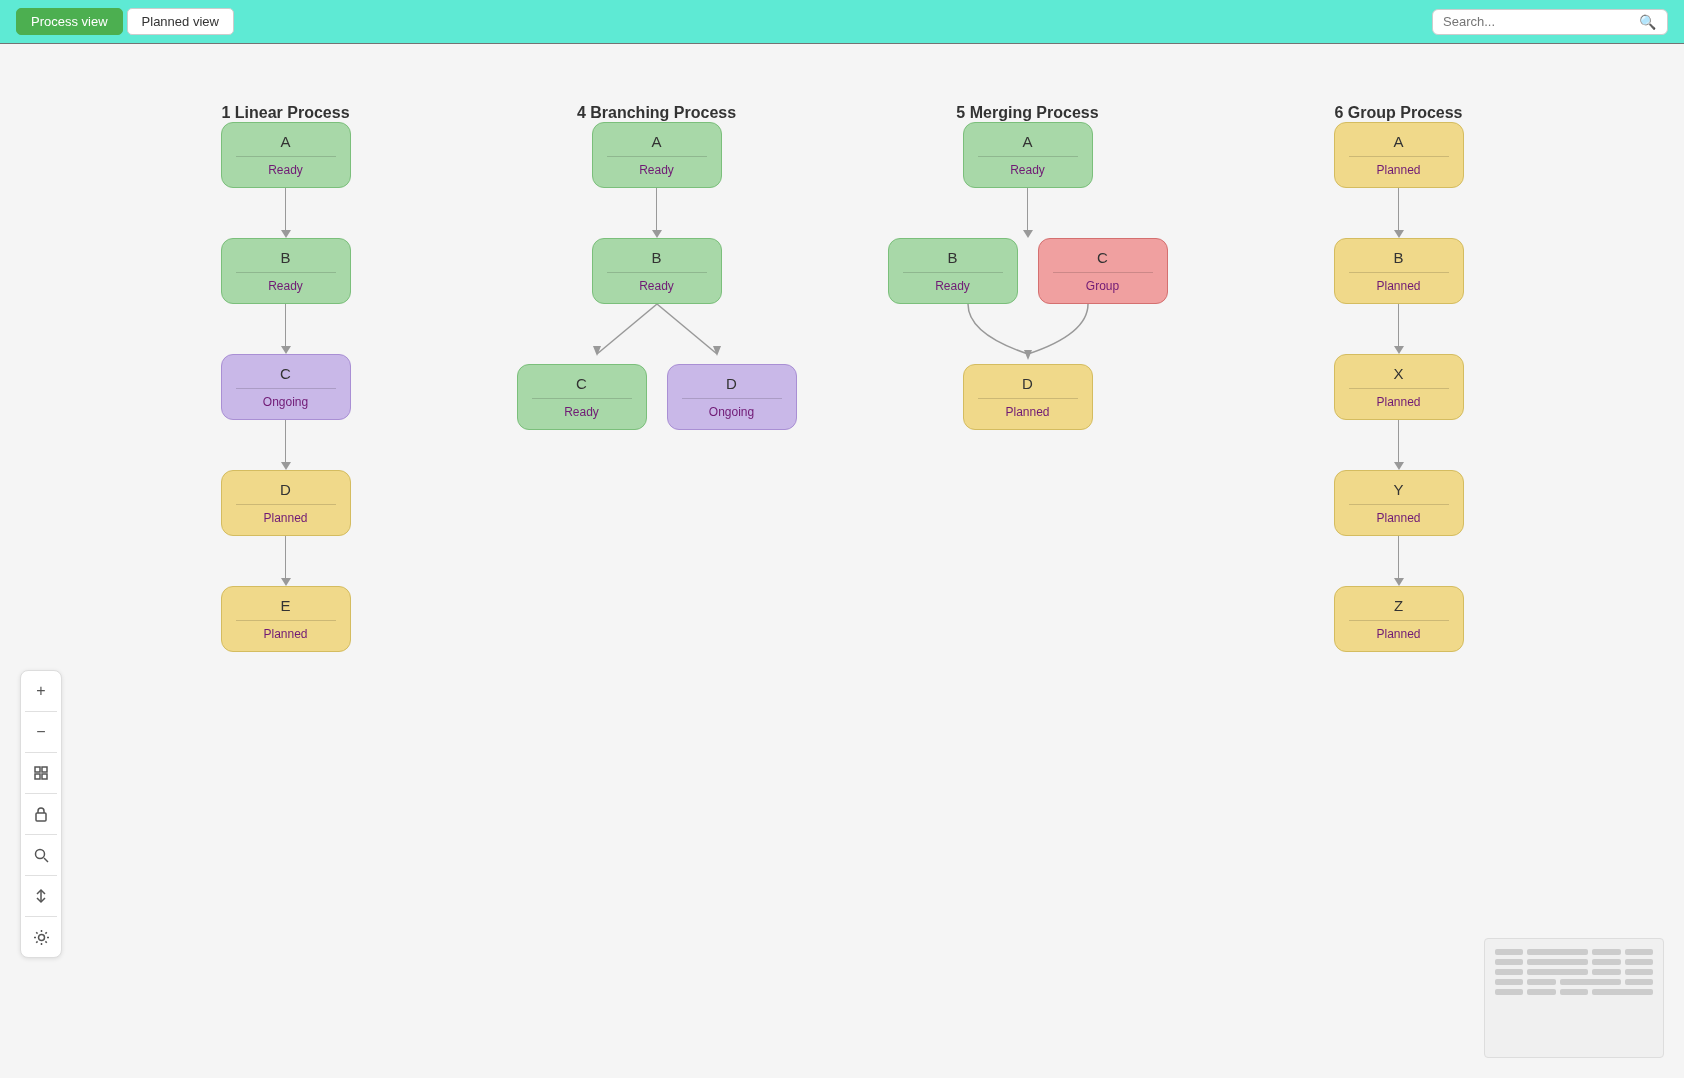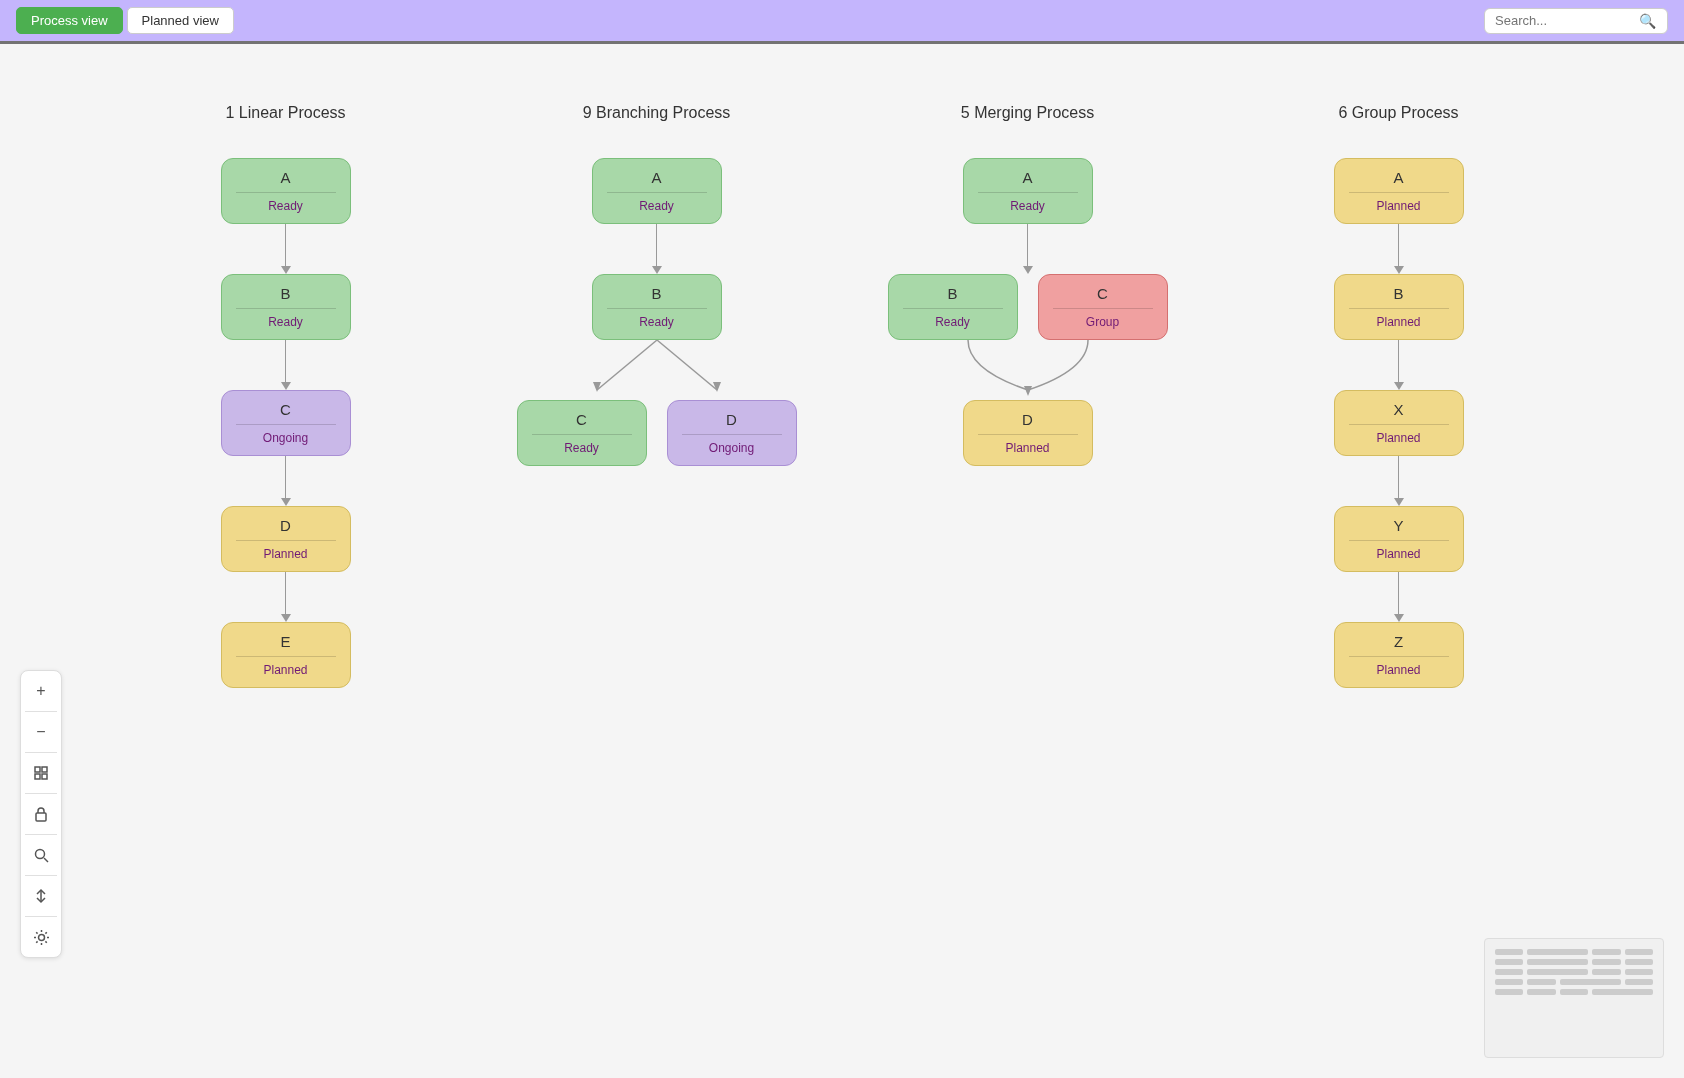--- a/index.html
+++ b/index.html
@@ -10,22 +10,22 @@
       min-height: 1078px;
       overflow: hidden;
     }
 
     
     .header {
       display: flex;
       align-items: center;
       justify-content: space-between;
       padding: 6px 16px;
-      background: #c4b5fd;
-      border-bottom: 3px solid #737373;
+      background: #5eead4;
+      border-bottom: 1px solid #737373;
       height: 44px;
     }
     .header-tabs {
       display: flex;
       gap: 4px;
     }
     .tab-btn {
       padding: 5px 14px;
       border-radius: 5px;
       border: 1px solid #ccc;
@@ -40,21 +40,21 @@
       border-color: #4caf50;
     }
     .search-box {
       display: flex;
       align-items: center;
       border: 1px solid #ccc;
       border-radius: 6px;
       background: #fff;
       padding: 4px 10px;
       gap: 6px;
-      width: 184px;
+      width: 236px;
     }
     .search-box input {
       border: none;
       outline: none;
       font-size: 13px;
       color: #555;
       width: 100%;
       background: transparent;
     }
     .search-icon {
@@ -80,23 +80,22 @@
     }
     .process-column {
       display: flex;
       flex-direction: column;
       align-items: center;
       min-width: 280px;
       flex: 1;
     }
     .process-title {
       font-size: 16px;
-      font-weight: 400;
+      font-weight: 700;
       color: #333;
-      margin-bottom: 36px;
       text-align: center;
     }
 
     
     .node {
       border-radius: 12px;
       width: 130px;
       padding: 10px 14px;
       text-align: center;
       position: relative;
@@ -293,21 +292,21 @@
 
         <div class="node node-yellow">
           <div class="node-label">E</div>
           <hr class="node-divider">
           <div class="node-status">Planned</div>
         </div>
       </div>
     </div>
 
     <div class="process-column">
-      <div class="process-title">9 Branching Process</div>
+      <div class="process-title">4 Branching Process</div>
       <div class="process-flow">
 
         <div class="node node-green">
           <div class="node-label">A</div>
           <hr class="node-divider">
           <div class="node-status">Ready</div>
         </div>
         <div class="arrow-down">
           <div class="arrow-line"></div>
           <div class="arrow-tip"></div>

